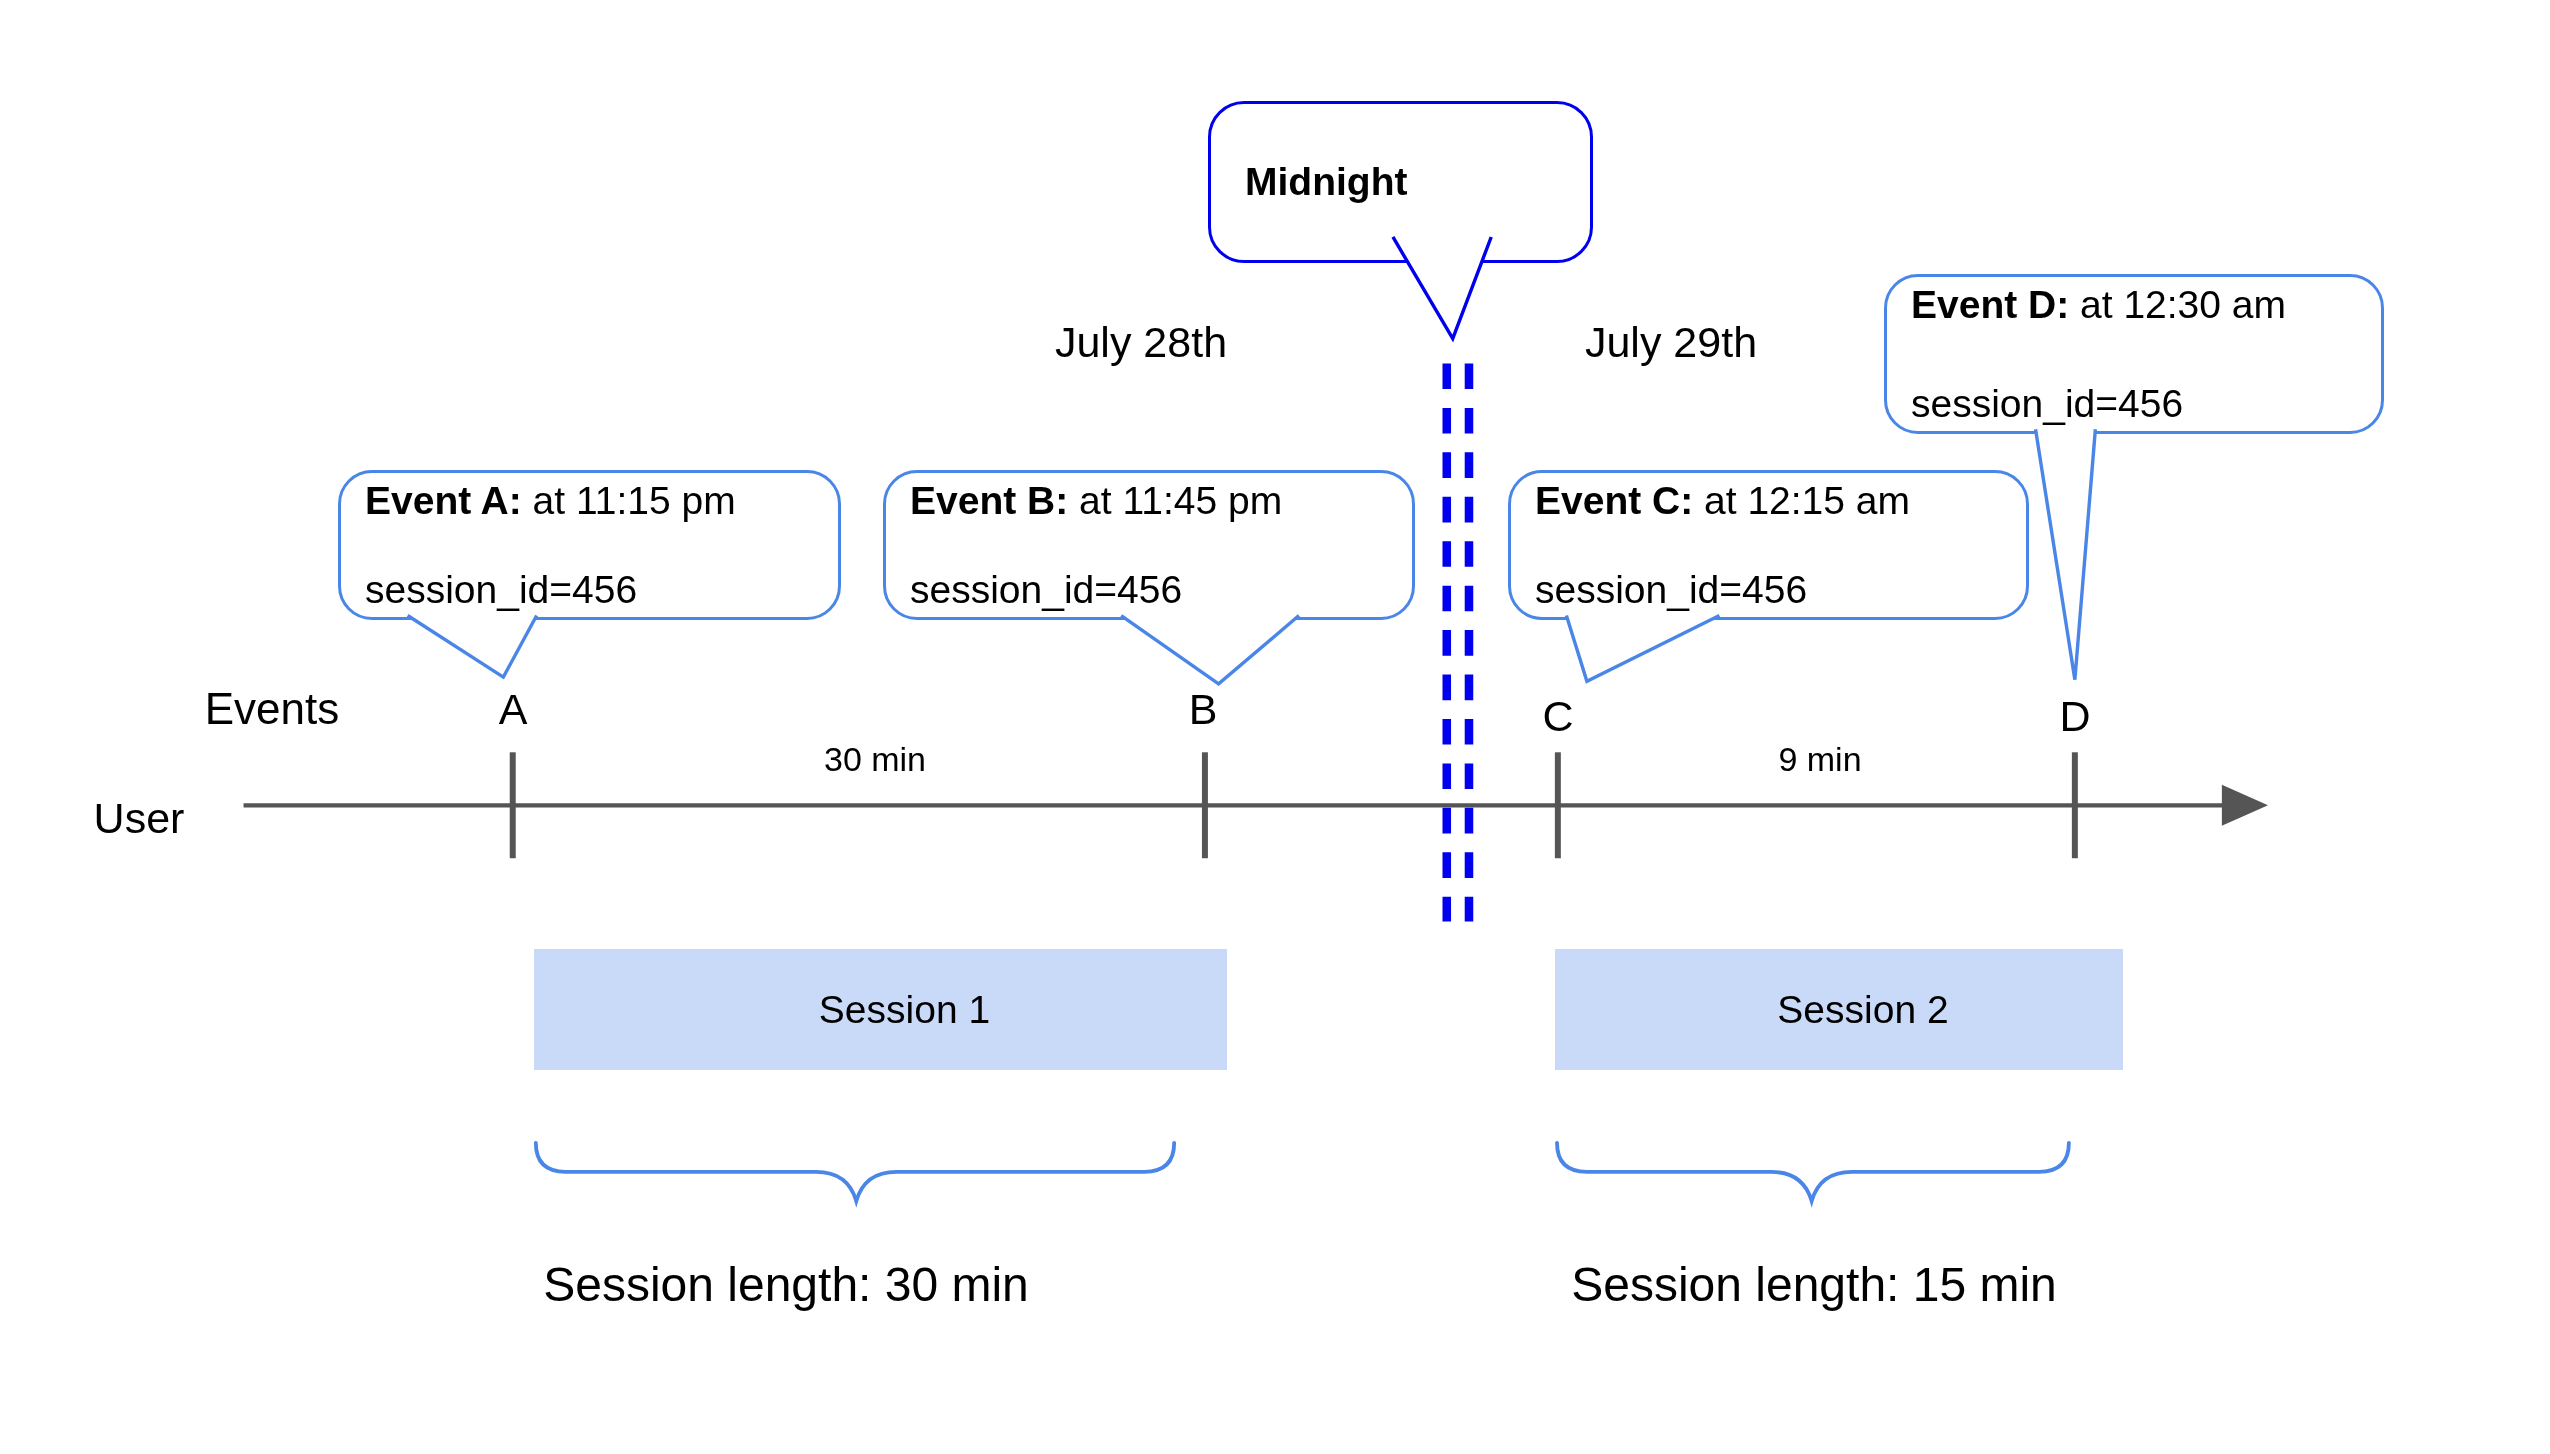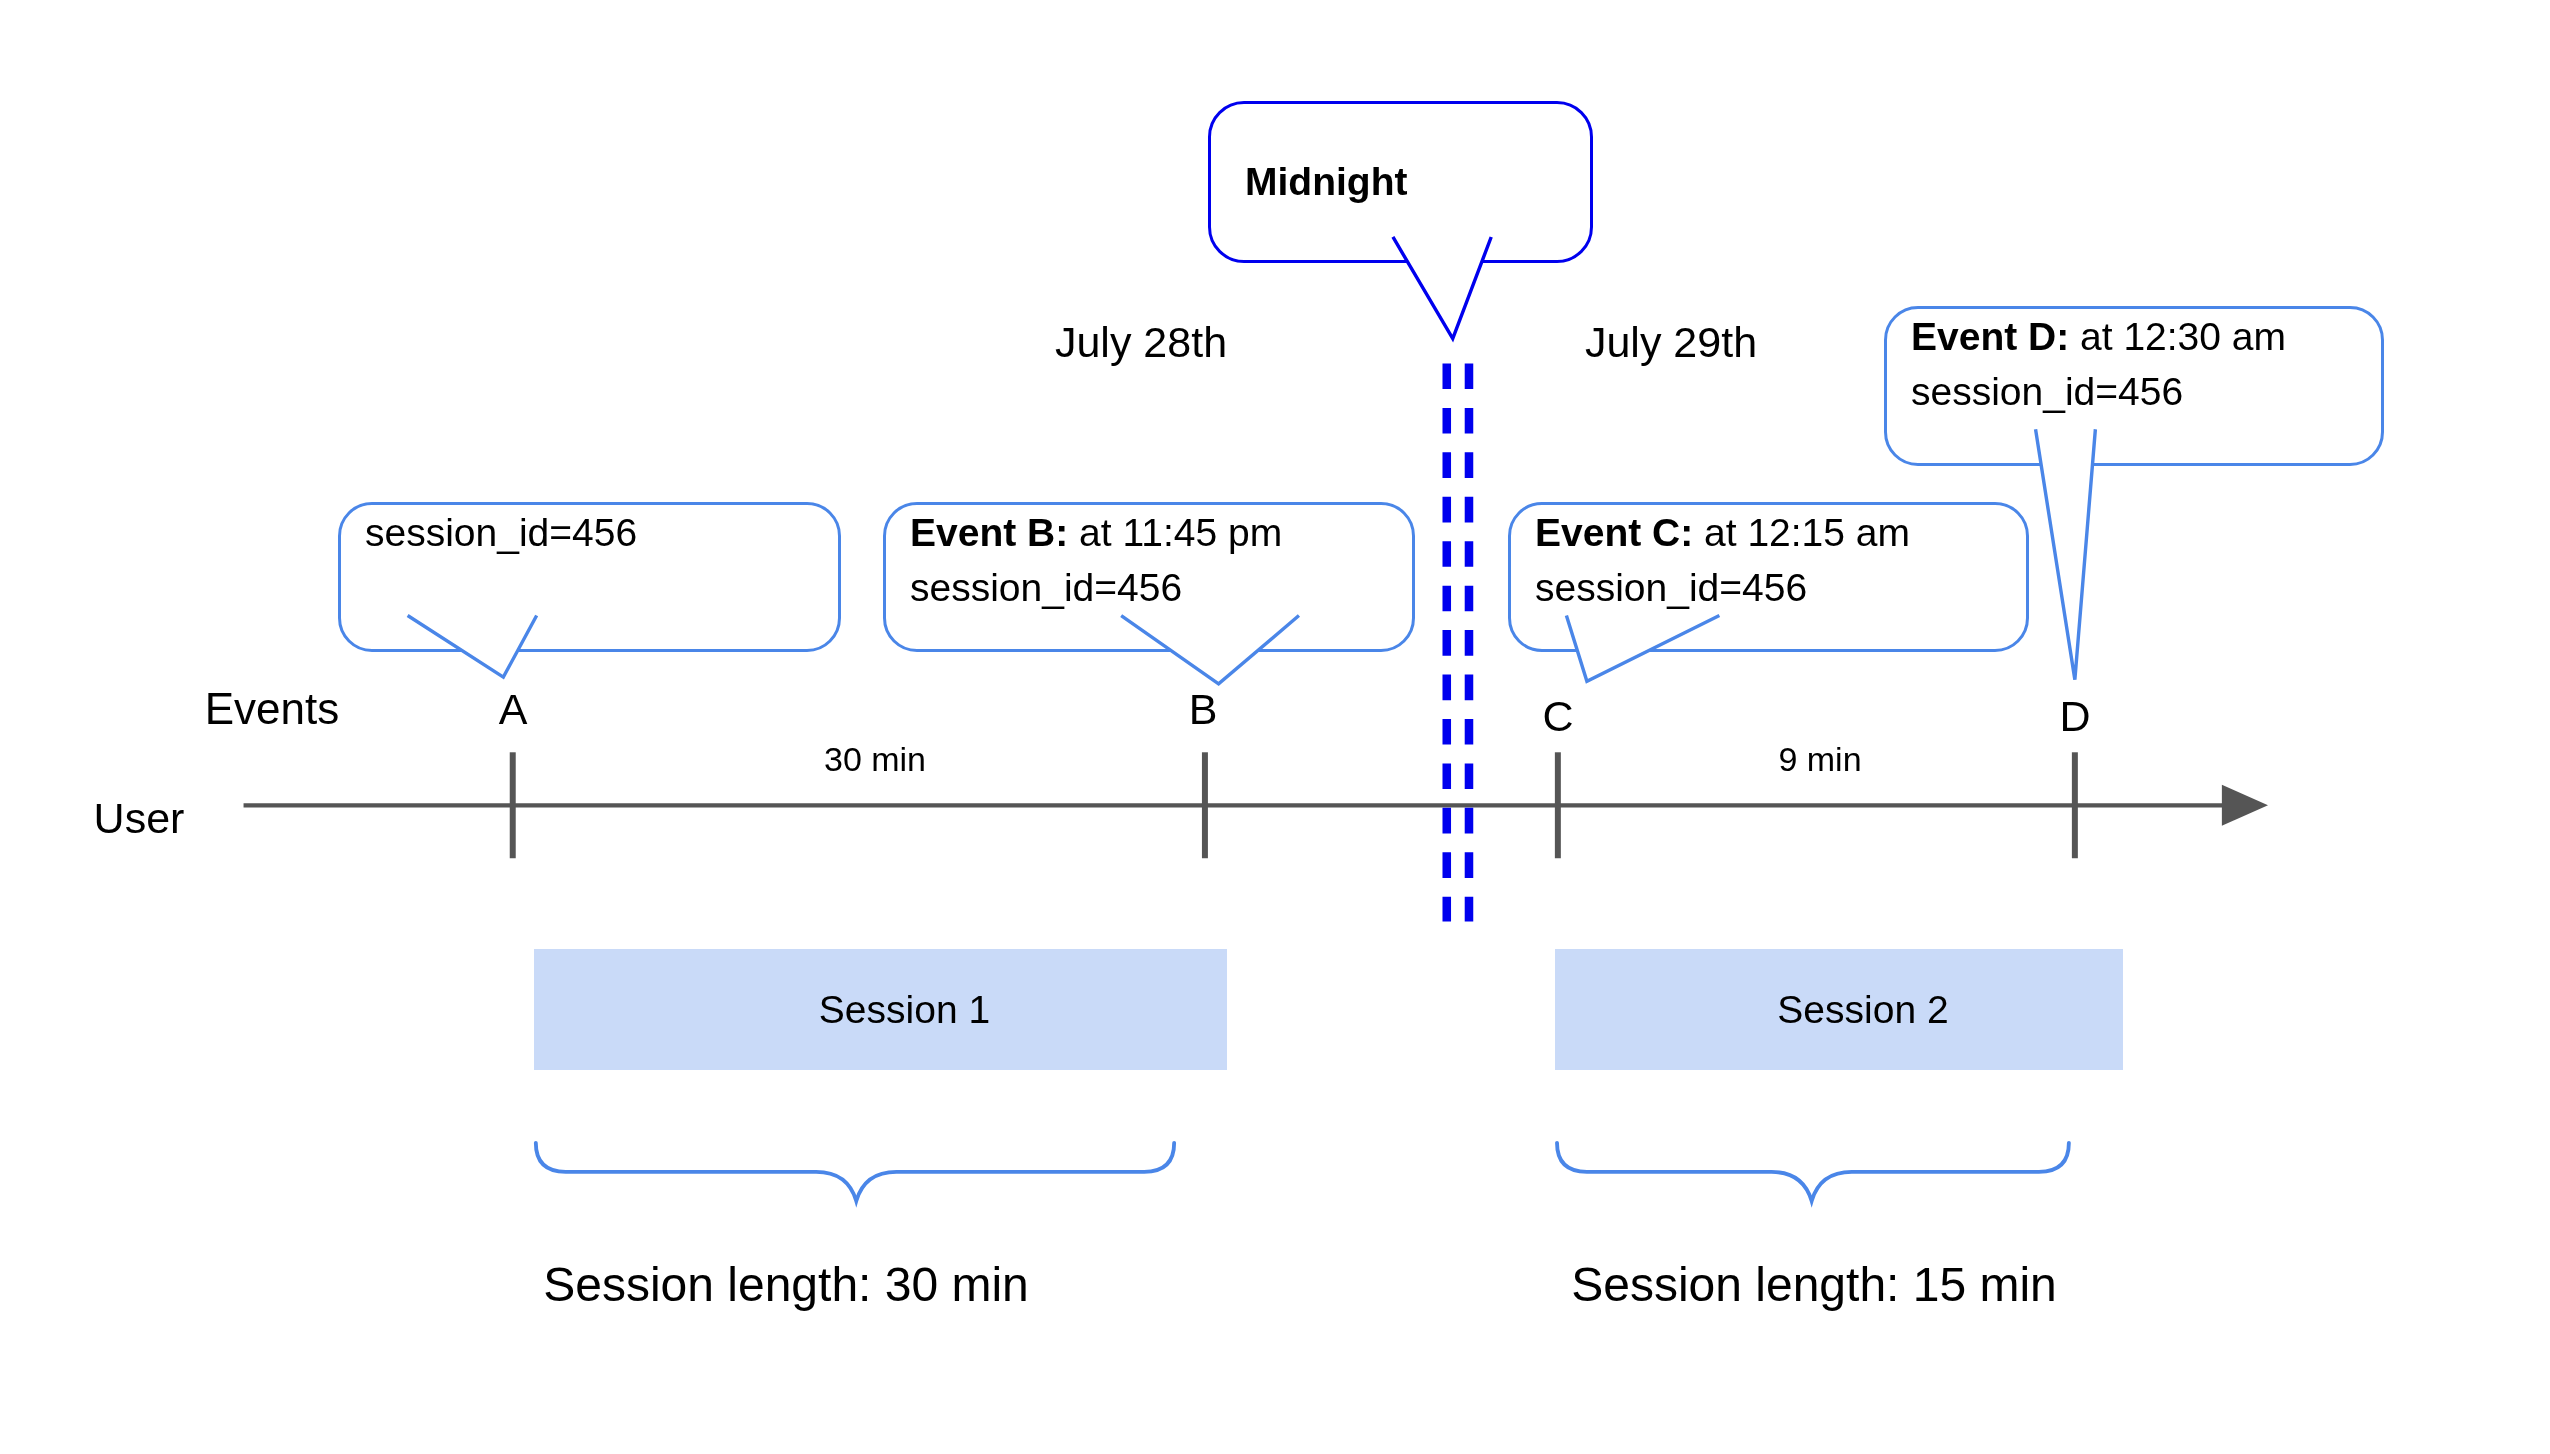--- a/index.html
+++ b/index.html
@@ -13,21 +13,21 @@
   }
   html,body{margin:0;padding:0;background:var(--background);}
   .canvas{
     position:relative;width:2550px;height:1455px;background:var(--background);
     font-family:"Liberation Sans", sans-serif;color:var(--text-color);overflow:hidden;
   }
   .overlay{position:absolute;left:0;top:0;width:2550px;height:1455px;z-index:10;pointer-events:none;}
   .bubble{
     position:absolute;background:#ffffff;border:3.4px solid var(--event-callout-stroke);
     border-radius:34px;box-sizing:border-box;display:flex;flex-direction:column;
-    justify-content:flex-start;padding-left:24px;font-size:39px;line-height:55px;z-index:2;margin-top:32px;
+    justify-content:space-between;padding-left:24px;font-size:39px;line-height:55px;z-index:2;
   }
   .bubble .b1 b{font-weight:bold;}
   .bubble-midnight{
     position:absolute;background:#ffffff;border:3.4px solid var(--midnight-callout-stroke);
     border-radius:36px;box-sizing:border-box;display:flex;align-items:center;
     padding-left:34px;font-size:39px;font-weight:bold;z-index:2;
   }
   .lbl{position:absolute;transform:translate(-50%,-50%);white-space:nowrap;z-index:3;}
   .date-lbl{font-size:43px;}
   .row-lbl{font-size:44px;}
@@ -46,20 +46,21 @@
 <div class="canvas">
 
   <div class="bubble-midnight" style="left:1208px;top:77px;width:385px;height:162px;margin-top:24px;">
     <span>Midnight</span>
   </div>
 
   <div class="lbl date-lbl" style="left:1141px;top:342px;">July 28th</div>
   <div class="lbl date-lbl" style="left:1671px;top:342px;">July 29th</div>
 
   <div class="bubble" style="left:338px;top:470px;width:503px;height:150px;">
+    <div class="b1"><b>Event A:</b> <span>at 11:15 pm</span></div>
     <div class="b2">session_id=456</div>
   </div>
 
   <div class="bubble" style="left:883px;top:470px;width:532px;height:150px;">
     <div class="b1"><b>Event B:</b> <span>at 11:45 pm</span></div>
     <div class="b2">session_id=456</div>
   </div>
 
   <div class="bubble" style="left:1508px;top:470px;width:521px;height:150px;">
     <div class="b1"><b>Event C:</b> <span>at 12:15 am</span></div>

